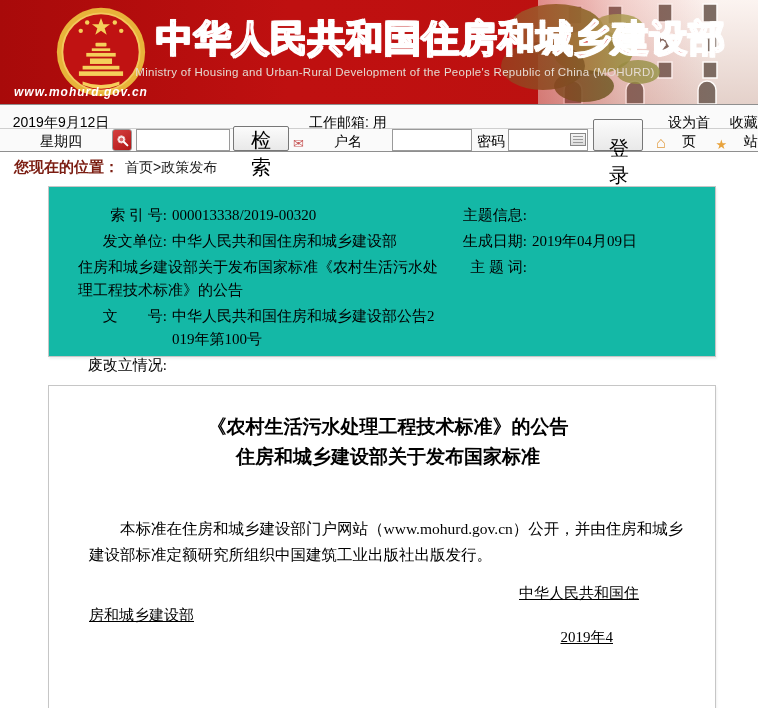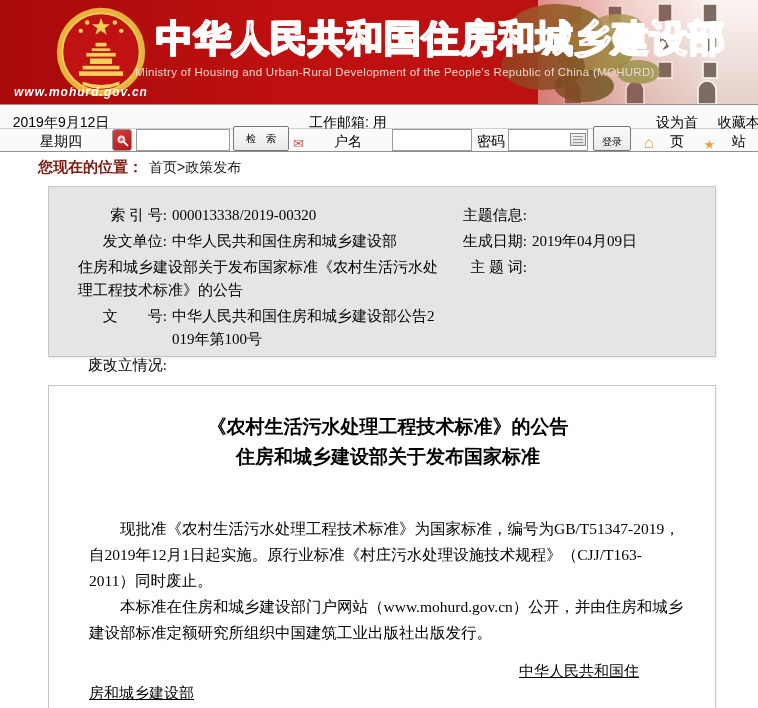--- a/index.html
+++ b/index.html
@@ -41,54 +41,54 @@
   .tb-date { width:98px; text-align:center; line-height:19px; flex:none; }
   .mag-tile {
     width:20px; height:22px; flex:none; margin-left:2px; border-radius:3px;
     background:linear-gradient(145deg,#d54040,#b21616); border:1px solid #999;
     display:flex; align-items:center; justify-content:center;
   }
   .inp { height:22px; border:1px solid #9a9a9a; background:#fff; flex:none; }
   .inp-search { width:94px; margin-left:4px; }
   .btn {
     height:25px; flex:none; background:linear-gradient(#fbfbfb,#e9e9e9);
-    border:1px solid #777; border-radius:2px; font-size:10px; color:#000;
+    border:1px solid #777; border-radius:2px; font-size:20px; color:#000;
     font-family:"Liberation Sans",sans-serif;
   }
   .btn-retrieve { width:56px; margin-left:3px; }
   .mail-ico { color:#c85858; font-size:13px; margin-left:4px; flex:none; }
   .tb-mail { width:84px; text-align:center; line-height:19px; flex:none; margin-left:2px; }
   .inp-user { width:80px; margin-left:2px; }
   .tb-pwd { flex:none; margin-left:5px; }
   .pwd-wrap { position:relative; flex:none; margin-left:3px; }
   .inp-pwd { width:80px; padding-right:20px; }
   .kbd-ico {
     position:absolute; right:2px; top:4px; width:16px; height:13px;
     border:1px solid #888; background:linear-gradient(#f4f4f4,#dcdcdc);
   }
   .kbd-ico::after {
     content:""; position:absolute; left:2px; right:2px; top:2px; bottom:2px;
     background:repeating-linear-gradient(180deg,#9a9a9a 0 1px, transparent 1px 3px);
   }
-  .btn-login { width:38px; margin-left:5px; padding:8px; }
+  .btn-login { width:50px; margin-left:5px; padding:15px; }
   .home-ico { color:#e09a3e; font-size:16px; margin-left:13px; flex:none; line-height:1; }
   .tb-sethome { width:47px; text-align:center; line-height:19px; flex:none; }
   .star-ico { color:#e8a33d; font-size:13px; margin-left:3px; flex:none; line-height:1; }
   .tb-fav { width:47px; text-align:center; line-height:19px; flex:none; }
 
   
-  .crumb { position:absolute; left:14px; top:158px; font-size:15px;margin-left:24px; }
+  .crumb { position:absolute; left:14px; top:158px; font-size:15px; }
   .crumb-label { font-weight:bold; color:#7b1d12; }
   .crumb-path { color:#1a1a1a; margin-left:6px; font-size:14px; }
 
   
   .serif { font-family:"Liberation Serif", serif; }
   .info-box {
     position:absolute; left:48px; top:186px; width:668px; height:171px;
-    border:1px solid #c6c6c6; background:#e5e5e5; box-shadow:1px 2px 2px rgba(0,0,0,0.06);
+    border:1px solid #c6c6c6; background:#14b8a6; box-shadow:1px 2px 2px rgba(0,0,0,0.06);
     display:flex; padding-top:17px; font-size:15px;
   }
   .info-left { width:400px; padding-left:24px; flex:none; }
   .info-right { flex:1; }
   .meta-row { display:flex; line-height:23px; margin-bottom:3px; }
   .meta-label { flex:none; text-align:right; white-space:pre; }
   .info-left .meta-label { width:94px; }
   .info-right .meta-label { width:78px; }
   .meta-value { flex:1; margin-left:5px; word-break:break-all; padding-right:8px; }
   .info-right .meta-row:nth-child(3) { margin-top:2px; }
@@ -247,21 +247,20 @@
       <span class="meta-value"></span>
     </div>
   </div>
 </div>
 
 <div class="doc-box serif">
   <div class="doc-title">《农村生活污水处理工程技术标准》的公告</div>
   <div class="doc-title">住房和城乡建设部关于发布国家标准</div>
 
   <div class="doc-body">
-    <p class="para">现批准《农村生活污水处理工程技术标准》为国家标准，编号为GB/T51347-2019，自2019年12月1日起实施。原行业标准《村庄污水处理设施技术规程》（CJJ/T163-2011）同时废止。</p>
     <p class="para">本标准在住房和城乡建设部门户网站（www.mohurd.gov.cn）公开，并由住房和城乡建设部标准定额研究所组织中国建筑工业出版社出版发行。</p>
   </div>
 
   <div class="sig-block">
     <p class="sig sig-right1">中华人民共和国住</p>
     <p class="sig sig-left">房和城乡建设部</p>
     <p class="sig sig-right2">2019年4</p>
 
   </div>
 </div>

